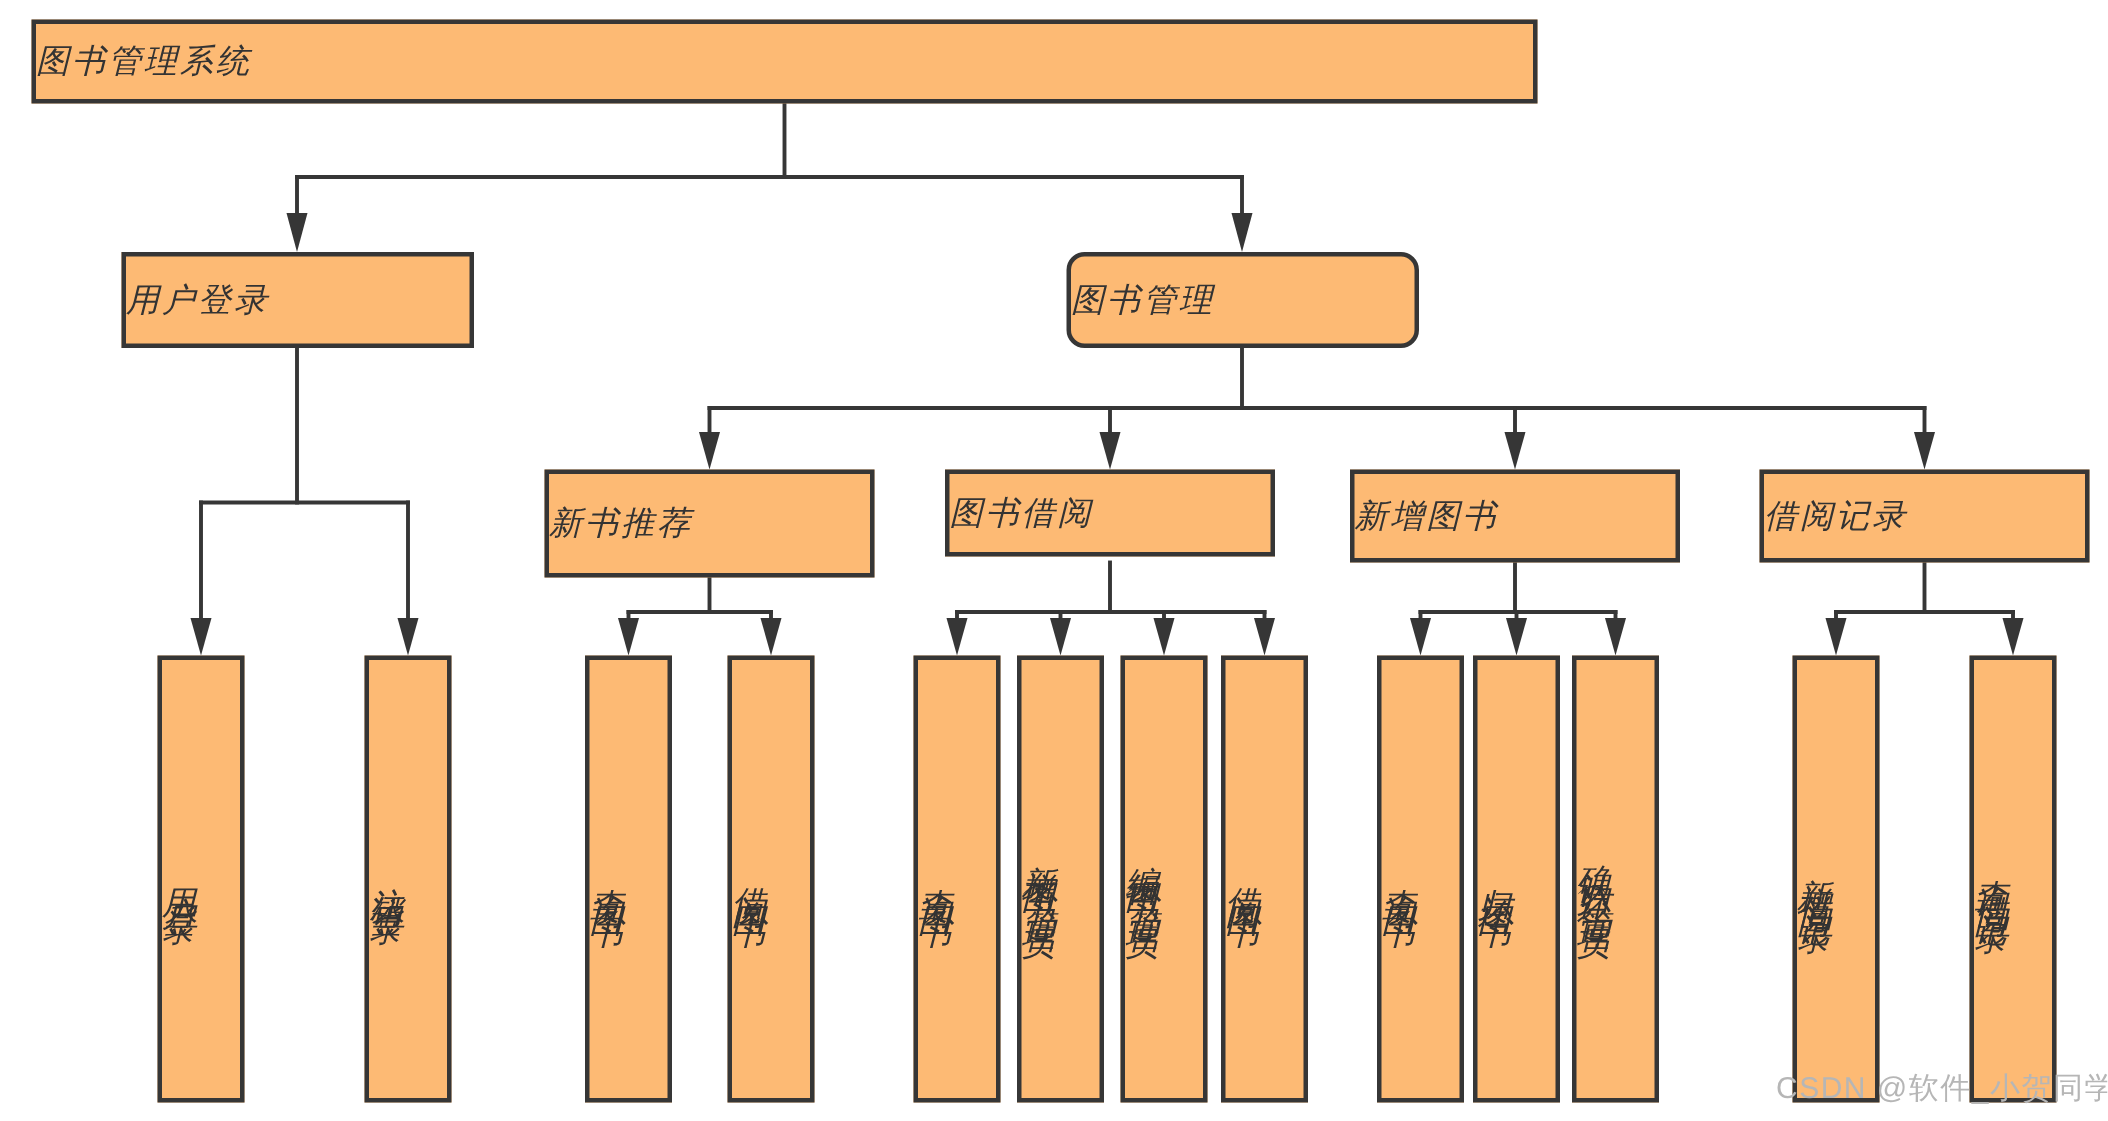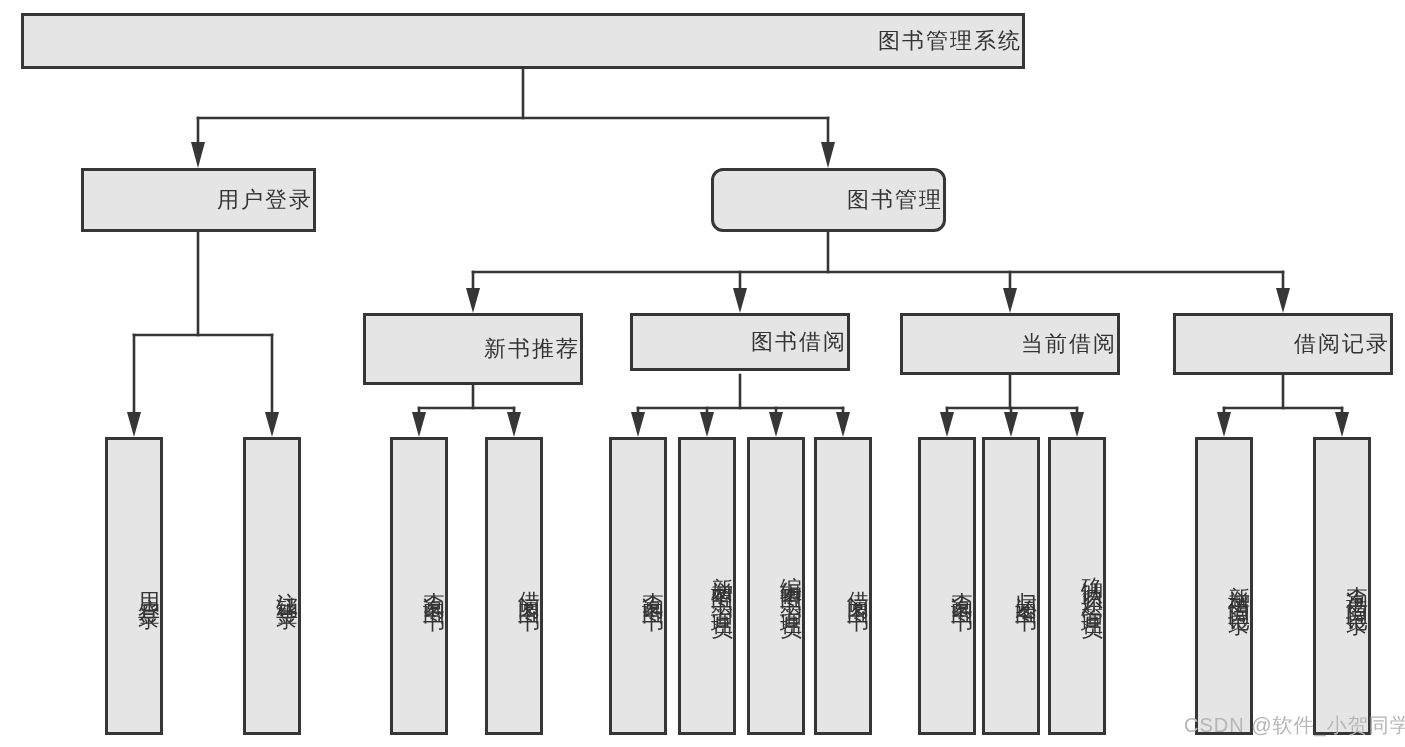--- a/index.html
+++ b/index.html
@@ -8,24 +8,25 @@
     width: 1405px;
     height: 747px;
     background: #ffffff;
     font-family: "Liberation Sans", sans-serif;
     overflow: hidden;
   }
   .node {
     position: absolute;
     box-sizing: border-box;
     border: 3px solid #363636;
-    background: #e5e5e5;
+    background: #fdba74;
     display: flex;
     align-items: center;
-    justify-content: flex-end;
+    justify-content: flex-start;
+    font-style: italic;
   }
   .node .lbl {
     color: #333333;
     font-size: 22px;
     letter-spacing: 2px;
     white-space: nowrap;
   }
   .vnode .lbl {
     writing-mode: vertical-rl;
     text-orientation: mixed;
@@ -146,21 +147,21 @@
     <span class="lbl">图书管理</span>
   </div>
 
   <div class="node" style="left:363px; top:313px; width:220px; height:72px;">
     <span class="lbl">新书推荐</span>
   </div>
   <div class="node" style="left:630px; top:313px; width:220px; height:58px;">
     <span class="lbl">图书借阅</span>
   </div>
   <div class="node" style="left:900px; top:313px; width:220px; height:62px;">
-    <span class="lbl">当前借阅</span>
+    <span class="lbl">新增图书</span>
   </div>
   <div class="node" style="left:1173px; top:313px; width:220px; height:62px;">
     <span class="lbl">借阅记录</span>
   </div>
 
   <div class="node vnode" style="left:105px; top:437px; width:58px; height:298px;">
     <span class="lbl">用户登录</span>
   </div>
   <div class="node vnode" style="left:243px; top:437px; width:58px; height:298px;">
     <span class="lbl">注销登录</span>

